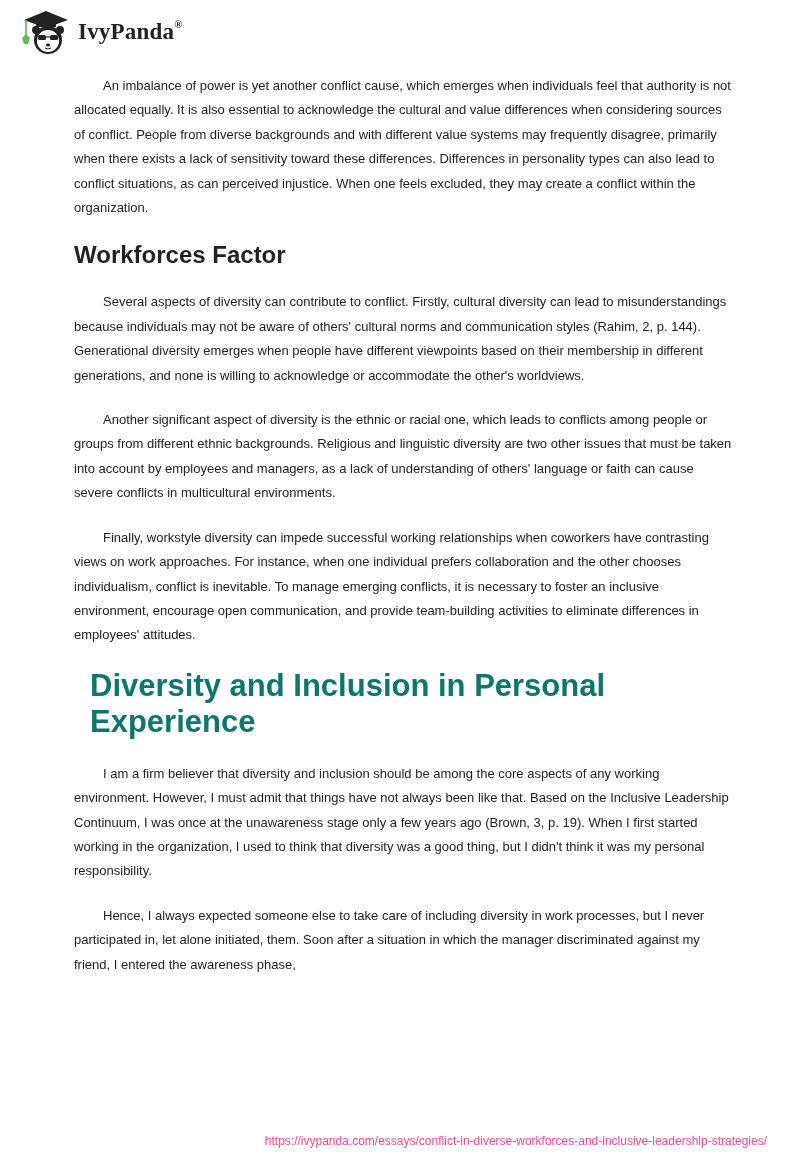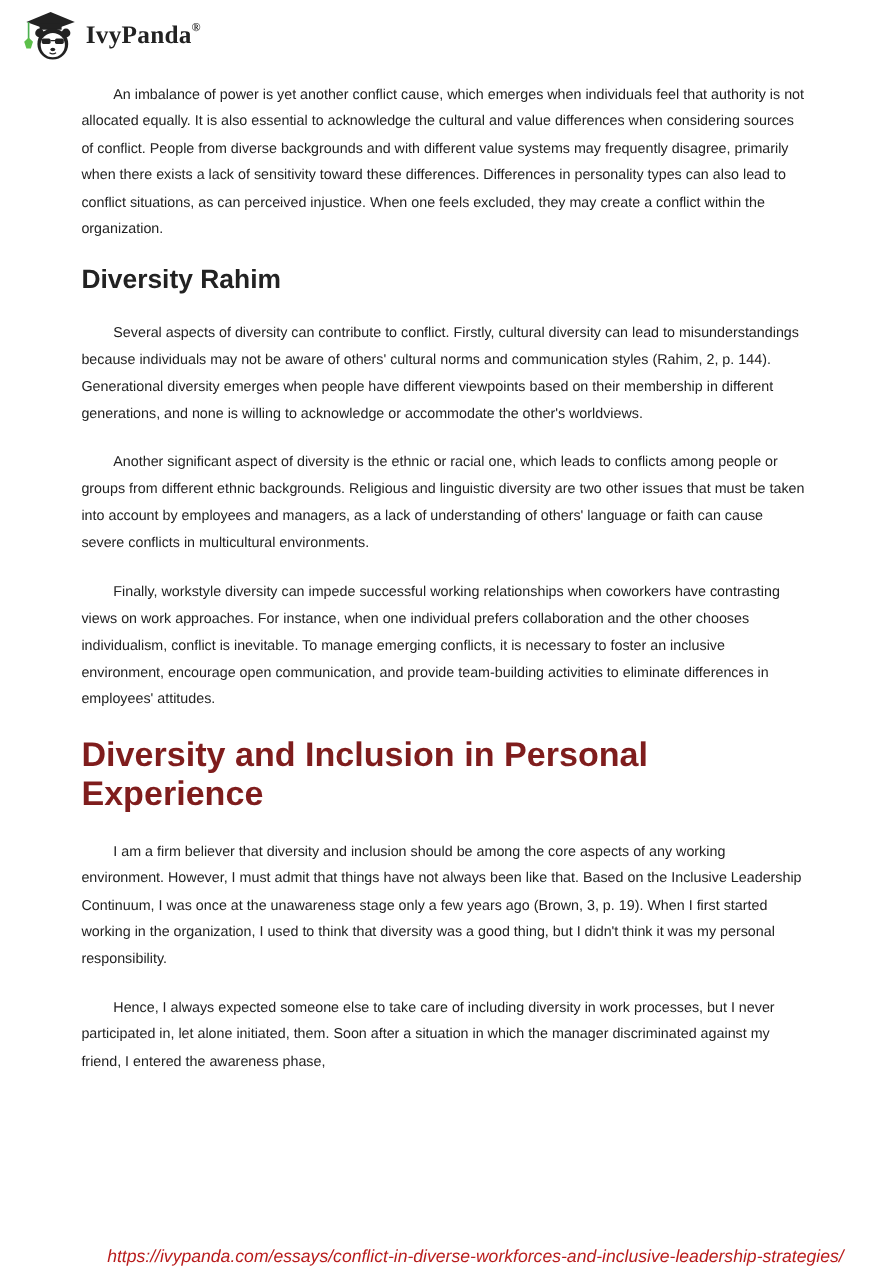--- a/index.html
+++ b/index.html
@@ -8,22 +8,22 @@
   .header { position: absolute; left: 0; top: 0; width: 735px; height: 60px; }
   .logo { position: absolute; left: 18px; top: 8px; display: flex; align-items: center; }
   .logo svg { width: 56px; height: 48px; }
   .logo-text { font-family: "Liberation Serif", serif; font-weight: bold; font-size: 23px;
                color: #222; margin-left: 4px; letter-spacing: 0.2px; }
   .logo-text sup { font-size: 11px; position: relative; top: -2px; }
   .doc-title { position: absolute; right: 33px; top: 15px; font-size: 13px; color: #8a8a8a; }
   .content { position: absolute; left: 74px; top: 74px; width: 660px; }
   p { margin: 0 0 20px 0; font-size: 13px; line-height: 24.4px; text-indent: 29px; color: #222; }
   h2 { margin: 8px 0 20px 0; font-size: 24px; font-weight: bold; line-height: 30px; color: #222; }
-  h1 { margin: 10px 0 22px 0; font-size: 31px; font-weight: bold; line-height: 36px; color: #7f1d1d; }
-  .footer-url { position: absolute; right: 33px; top: 1134px; font-size: 16px; color: #b91c1c; font-style: italic; }
+  h1 { margin: 10px 0 22px 16px; font-size: 31px; font-weight: bold; line-height: 36px; color: #0f766e; }
+  .footer-url { position: absolute; right: 33px; top: 1134px; font-size: 12px; color: #ec4899; }
 </style>
 </head>
 <body>
 
 <div class="header">
   <div class="logo">
     <svg viewBox="0 0 56 48">
 
       <polygon points="6,12 28,3 50,12 28,20" fill="#222"></polygon>
       <rect x="18" y="13" width="20" height="6" fill="#222"></rect>
@@ -43,21 +43,21 @@
 
       <ellipse cx="30" cy="37" rx="2.2" ry="1.5" fill="#222"></ellipse>
       <path d="M27,40 Q30,42 33,40" stroke="#222" stroke-width="1" fill="none"></path>
     </svg>
     <span class="logo-text"><span>IvyPanda</span><sup>®</sup></span>
   </div>
 </div>
 
 <div class="content">
   <p>An imbalance of power is yet another conflict cause, which emerges when individuals feel that authority is not allocated equally. It is also essential to acknowledge the cultural and value differences when considering sources of conflict. People from diverse backgrounds and with different value systems may frequently disagree, primarily when there exists a lack of sensitivity toward these differences. Differences in personality types can also lead to conflict situations, as can perceived injustice. When one feels excluded, they may create a conflict within the organization.</p>
-  <h2>Diversity Rahim</h2>
+  <h2>Workforces Factor</h2>
   <p>Several aspects of diversity can contribute to conflict. Firstly, cultural diversity can lead to misunderstandings because individuals may not be aware of others' cultural norms and communication styles (Rahim, 2, p. 144). Generational diversity emerges when people have different viewpoints based on their membership in different generations, and none is willing to acknowledge or accommodate the other's worldviews.</p>
   <p>Another significant aspect of diversity is the ethnic or racial one, which leads to conflicts among people or groups from different ethnic backgrounds. Religious and linguistic diversity are two other issues that must be taken into account by employees and managers, as a lack of understanding of others' language or faith can cause severe conflicts in multicultural environments.</p>
   <p>Finally, workstyle diversity can impede successful working relationships when coworkers have contrasting views on work approaches. For instance, when one individual prefers collaboration and the other chooses individualism, conflict is inevitable. To manage emerging conflicts, it is necessary to foster an inclusive environment, encourage open communication, and provide team-building activities to eliminate differences in employees' attitudes.</p>
   <h1>Diversity and Inclusion in Personal Experience</h1>
   <p>I am a firm believer that diversity and inclusion should be among the core aspects of any working environment. However, I must admit that things have not always been like that. Based on the Inclusive Leadership Continuum, I was once at the unawareness stage only a few years ago (Brown, 3, p. 19). When I first started working in the organization, I used to think that diversity was a good thing, but I didn't think it was my personal responsibility.</p>
   <p>Hence, I always expected someone else to take care of including diversity in work processes, but I never participated in, let alone initiated, them. Soon after a situation in which the manager discriminated against my friend, I entered the awareness phase,</p>
 </div>
 
 <div class="footer-url">https://ivypanda.com/essays/conflict-in-diverse-workforces-and-inclusive-leadership-strategies/</div>
 

